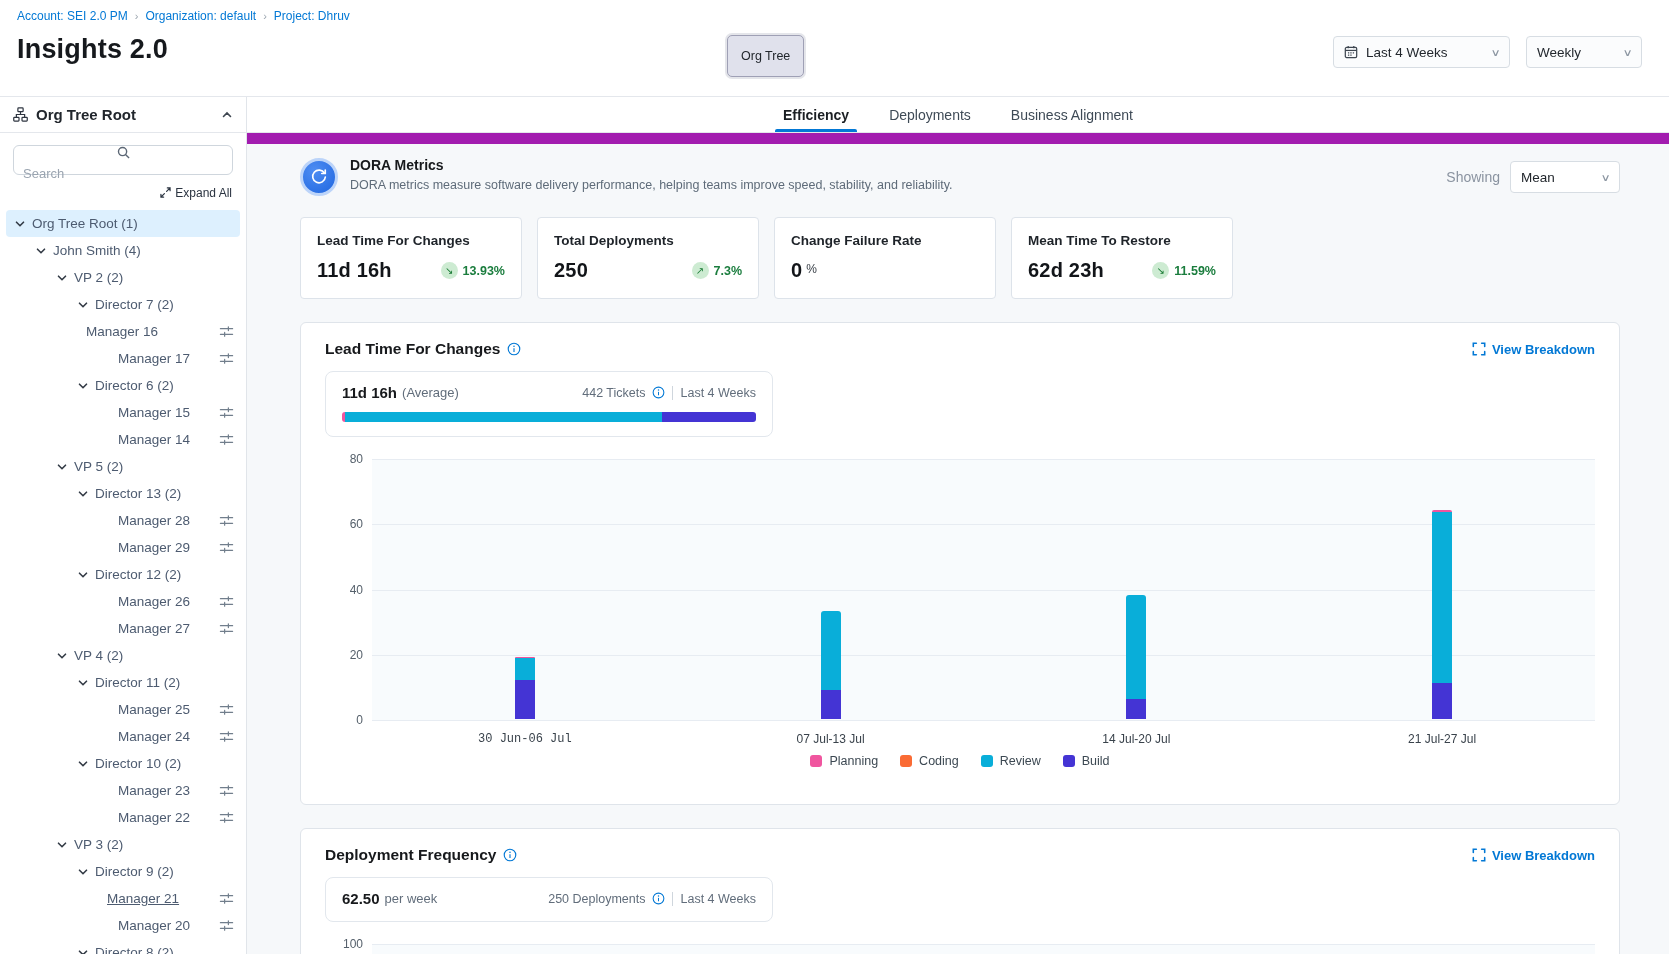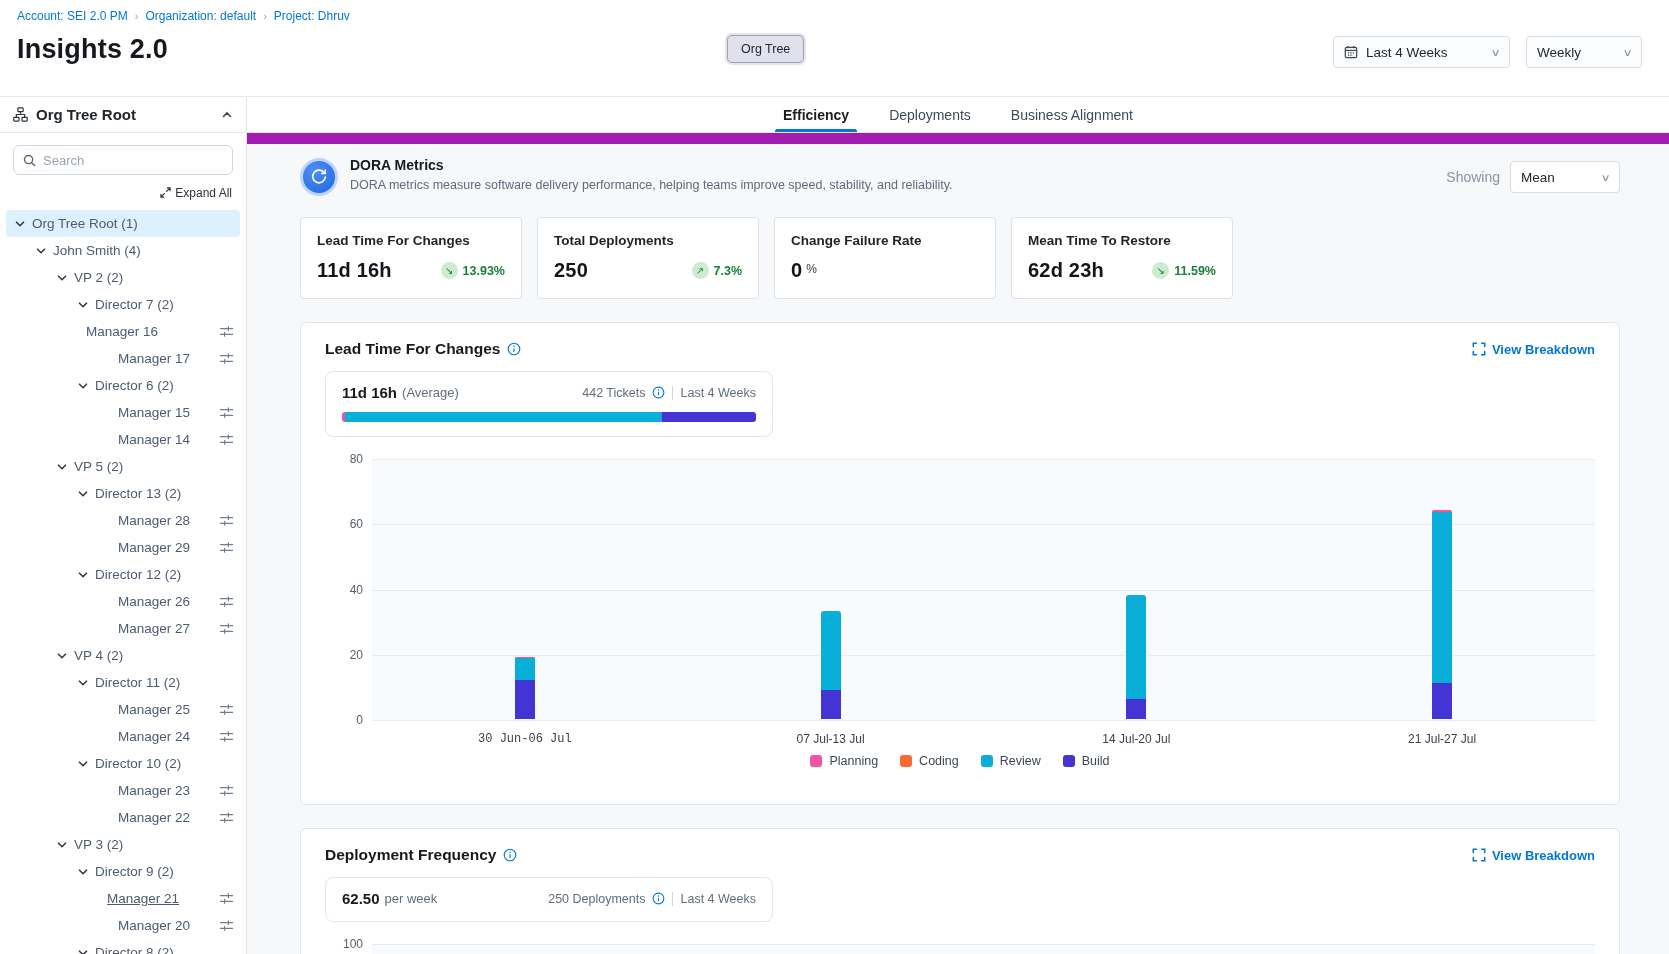--- a/index.html
+++ b/index.html
@@ -12,41 +12,41 @@
     color: #1d2228;
     background: #a21caf;
   }
   
   .top { position: relative; height: 96px; background:#fff; }
   .breadcrumb { position:absolute; top:9px; left:17px; display:flex; align-items:center; gap:7px; font-size:12px; }
   .breadcrumb a { color:#0278D5; text-decoration:none; cursor:pointer; }
   .crumb-sep { color:#9aa4ae; font-size:11px; }
   .page-title { position:absolute; top:34px; left:17px; font-size:27px; font-weight:bold; color:#16191d; letter-spacing:.2px; }
   .org-chip {
-    position:absolute; top:35px; left:727px; height:28px; padding:0 13px;
+    position:absolute; top:35px; left:727px; height:42px; padding:0 13px;
     background:#e0e1ec; border:1px solid #9fa0b5; border-radius:5px;
     box-shadow:0 0 0 2px rgba(159,160,181,.28);
     font-size:12.5px; color:#22272d; display:flex; align-items:center; cursor:pointer;
   }
   .hdr-selects { position:absolute; top:36px; right:27px; display:flex; gap:16px; }
   .select {
     height:32px; background:#fbfcfd; border:1px solid #d7dde3; border-radius:4px;
     display:flex; align-items:center; padding:0 10px; gap:8px; font-size:13.5px; color:#22272d; cursor:pointer;
   }
   .select .chev { margin-left:auto; color:#8b95a1; font-size:10px; transform:scaleX(1.4); }
   .sel-range { width:177px; }
   .sel-gran  { width:116px; }
   
   .body { display:flex; height:858px; border-top:1px solid #e4e7ec; }
   
   .sidebar { width:247px; background:#fff; border-right:1px solid #e1e5ea; display:flex; flex-direction:column; overflow:hidden; }
   .side-head { height:36px; flex:none; border-bottom:1px solid #e4e7ec; display:flex; align-items:center; gap:8px; padding:0 13px; }
   .side-head .t { font-size:15px; font-weight:bold; color:#21262c; }
   .side-head .collapse { margin-left:auto; color:#3e4650; cursor:pointer; display:flex; }
-  .search-box { margin:12px 13px 0; height:30px; border:1px solid #cfd6dd; border-radius:6px; display:flex; align-items:center; gap:7px; padding:0 9px; background:#fff; }
+  .search-box { margin:12px 13px 0; height:30px; border:1px solid #cfd6dd; border-radius:6px; display:flex; align-items:center; gap:7px; padding:0 9px; background:#fff;flex-direction:column; }
   .search-box input { border:none; outline:none; width:100%; font-size:13px; font-family:inherit; color:#344050; background:transparent; }
   .search-box input::placeholder { color:#9aa4b0; }
   .expand-row { margin:9px 14px 0; text-align:right; }
   .expand-link { font-size:12px; color:#2a3340; cursor:pointer; display:inline-flex; align-items:center; gap:4px; }
   .tree { margin-top:8px; overflow:hidden; flex:1; }
   .tree-row { height:27px; display:flex; align-items:center; margin:0 6px; padding-right:6px; border-radius:4px; font-size:13.5px; color:#4d5b70; cursor:pointer; }
   .tree-row.sel { background:#ddf0fe; }
   .tree-row .chev-d { display:flex; margin-right:6px; color:#323a45; flex:none; }
   .tree-row .lbl { white-space:nowrap; }
   .tree-row .sliders { margin-left:auto; display:flex; color:#717e8c; flex:none; cursor:pointer; }

